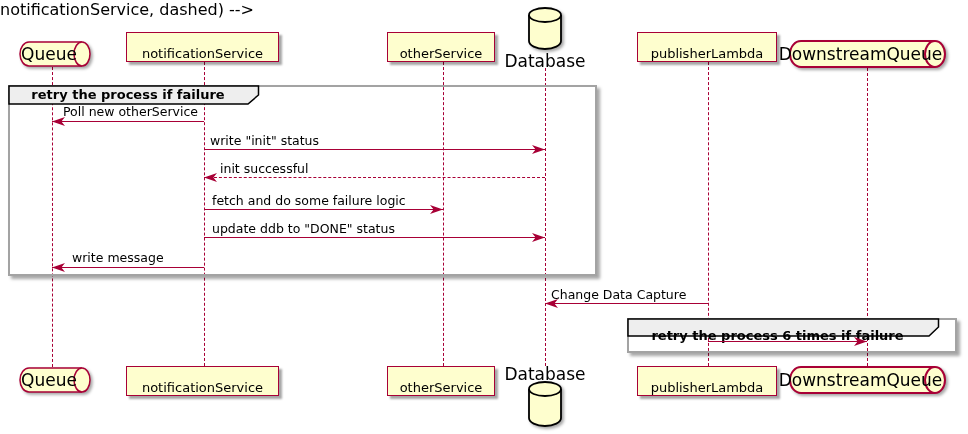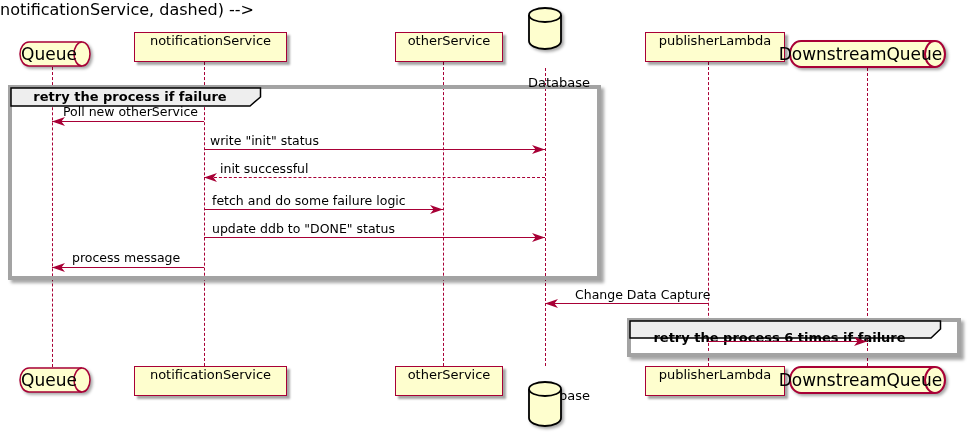--- a/index.html
+++ b/index.html
@@ -1,48 +1,48 @@
 <!DOCTYPE html>
 <html><head>
 <meta charset="utf-8">
 <style>
   html,body { margin:0; padding:0; background:#ffffff; }
   .canvas {
     position:relative; width:968px; height:434px; background:#ffffff;
     font-family:"DejaVu Sans", sans-serif; color:#000; overflow:hidden;
   }
   .lifeline { position:absolute; width:0; border-left:1px dashed #A80036; z-index:1; }
-  .frame { position:absolute; border:4px solid #a3a3a3; box-shadow:3px 3px 3px rgba(0,0,0,0.35); z-index:2; background:transparent; }
+  .frame { position:absolute; border:2px solid #a3a3a3; box-shadow:3px 3px 3px rgba(0,0,0,0.35); z-index:2; background:transparent; }
   .frame-label { position:absolute; top:-2px; left:-2px; z-index:3; }
   .frame-label svg { display:block; }
   .frame-title {
     position:absolute; left:0; top:0; bottom:2px; right:12px;
     display:flex; align-items:center; justify-content:center;
     font-weight:bold; font-size:13px; white-space:nowrap;
   }
   .msg-label { position:absolute; font-size:12.5px; white-space:nowrap; z-index:4; }
   .msg-line { position:absolute; height:0; border-top:1px solid #A80036; z-index:4; }
   .msg-line.dashed { border-top-style:dashed; }
   .msg-head { position:absolute; width:13px; height:9px; background:#A80036; z-index:5; }
   .msg-head.right { clip-path:polygon(0 0, 100% 50%, 0 100%, 28% 50%); }
   .msg-head.left  { clip-path:polygon(100% 0, 0 50%, 100% 100%, 72% 50%); }
   .pbox {
     position:absolute; background:#FEFECE; border:1.5px solid #A80036;
     box-shadow:2.5px 2.5px 2px rgba(0,0,0,0.35);
-    display:flex; align-items:flex-start; justify-content:center;
-    font-size:13px; z-index:6; box-sizing:border-box;margin-left:8px;
+    display:flex; align-items:flex-end; justify-content:center;
+    font-size:13px; z-index:6; box-sizing:border-box;
   }
   .shape { position:absolute; z-index:6; }
   .shape svg { display:block; filter:drop-shadow(2.5px 2.5px 1.5px rgba(0,0,0,0.35)); }
   .queue-label {
     position:absolute; left:2px; right:14px; top:0; bottom:0;
     display:flex; align-items:center; justify-content:center;
     font-size:17px; white-space:nowrap;
   }
-  .db-label { position:absolute; width:90px; text-align:right; font-size:13px; z-index:6;margin-top:24px; }
+  .db-label { position:absolute; width:90px; text-align:center; font-size:17px; z-index:6; }
 </style>
 </head>
 <body>
 
 <div class="canvas">
 
   
   <div class="lifeline" style="left:52px;  top:67px; height:300px"></div>
   <div class="lifeline" style="left:204px; top:62px; height:304px"></div>
   <div class="lifeline" style="left:443px; top:62px; height:304px"></div>
@@ -89,26 +89,26 @@
   <span class="msg-label" style="left:212px; top:193px">fetch and do some failure logic</span>
   <div class="msg-line" style="left:204px; top:209px; width:239px"></div>
   <div class="msg-head right" style="left:430px; top:205px"></div>
 
   
   <span class="msg-label" style="left:212px; top:221px">update ddb to "DONE" status</span>
   <div class="msg-line" style="left:204px; top:237px; width:341px"></div>
   <div class="msg-head right" style="left:532px; top:233px"></div>
 
   
-  <span class="msg-label" style="left:72px; top:250px">process message</span>
+  <span class="msg-label" style="left:72px; top:250px">write message</span>
   <div class="msg-line" style="left:52px; top:267px; width:152px"></div>
   <div class="msg-head left" style="left:52px; top:263px"></div>
 
   
-  <span class="msg-label" style="left:575px; top:287px">Change Data Capture</span>
+  <span class="msg-label" style="left:551px; top:287px">Change Data Capture</span>
   <div class="msg-line" style="left:545px; top:303px; width:163px"></div>
   <div class="msg-head left" style="left:545px; top:299px"></div>
 
   
   <div class="msg-line" style="left:708px; top:341px; width:159px"></div>
   <div class="msg-head right" style="left:854px; top:337px"></div>
 
   
   <div class="shape" style="left:18px; top:41px; width:74px; height:26px">
     <svg width="74" height="26">

